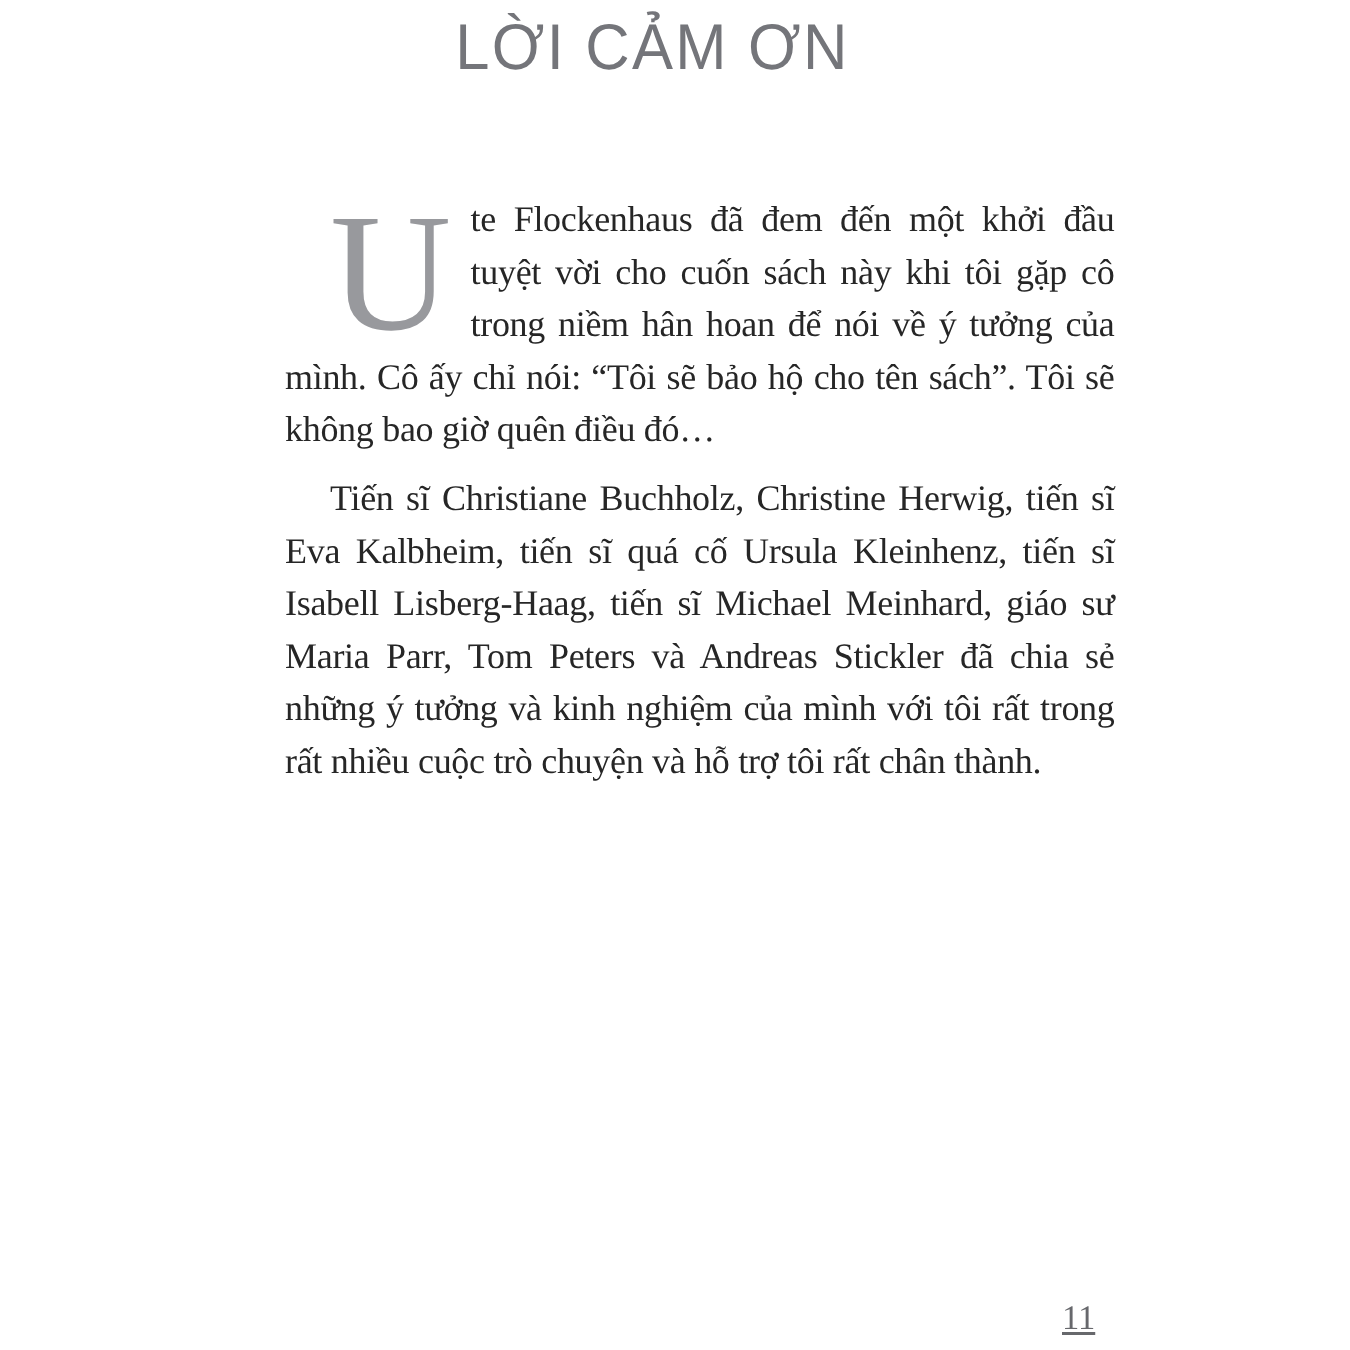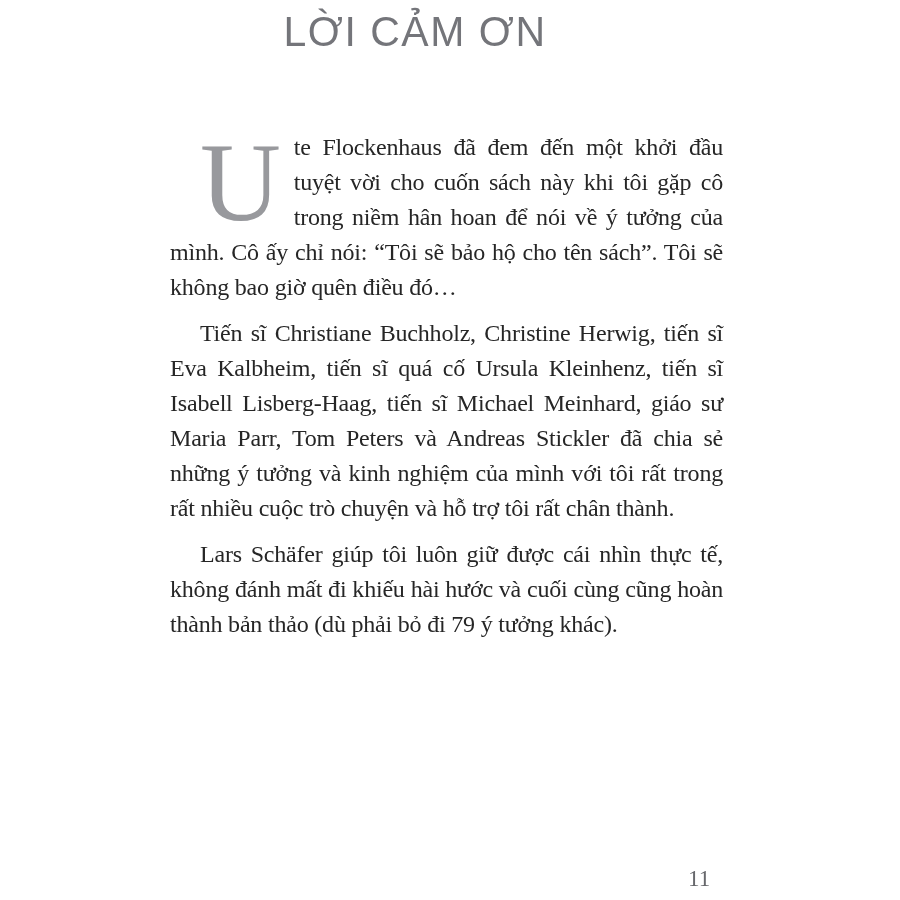--- a/index.html
+++ b/index.html
@@ -13,20 +13,21 @@
   html, body {
     width: 900px; height: 900px;
     background: var(--color-background);
     overflow: hidden;
   }
   .page {
     position: relative;
     width: 830px; height: 900px;
     background: var(--color-background);
     font-family: "Liberation Serif", serif;
+    margin-left: 20px;
   }
   .title {
     position: absolute;
     top: 4px; left: 0; right: 0;
     text-align: center;
     font-family: "Liberation Sans", sans-serif;
     font-weight: 300;
     font-size: 41px;
     line-height: 52px;
     letter-spacing: 1.5px;
@@ -62,36 +63,34 @@
     color: var(--color-drop_cap);
   }
   .page-number {
     position: absolute;
     left: 688px;
     top: 864px;
     font-size: 23px;
     line-height: 30px;
     color: var(--color-page_number);
     font-family: "Liberation Serif", serif;
+    text-decoration: underline;
   }
 </style>
 </head>
 <body>
 
 <div class="page">
 
   <h1 class="title">LỜI CẢM ƠN</h1>
 
   <div class="content">
     <p class="para first">
       <span class="dropcap">U</span><span>te Flockenhaus đã đem đến một khởi đầu tuyệt vời cho cuốn sách này khi tôi gặp cô trong niềm hân hoan để nói về ý tưởng của mình. Cô ấy chỉ nói: “Tôi sẽ bảo hộ cho tên sách”. Tôi sẽ không bao giờ quên điều đó…</span>
     </p>
     <p class="para">
       <span>Tiến sĩ Christiane Buchholz, Christine Herwig, tiến sĩ Eva Kalbheim, tiến sĩ quá cố Ursula Kleinhenz, tiến sĩ Isabell Lisberg-Haag, tiến sĩ Michael Meinhard, giáo sư Maria Parr, Tom Peters và Andreas Stickler đã chia sẻ những ý tưởng và kinh nghiệm của mình với tôi rất trong rất nhiều cuộc trò chuyện và hỗ trợ tôi rất chân thành.</span>
     </p>
-    <p class="para">
-      <span>Lars Schäfer giúp tôi luôn giữ được cái nhìn thực tế, không đánh mất đi khiếu hài hước và cuối cùng cũng hoàn thành bản thảo (dù phải bỏ đi 79 ý tưởng khác).</span>
-    </p>
   </div>
 
   <div class="page-number">11</div>
 
 </div>
 
 </body></html>

